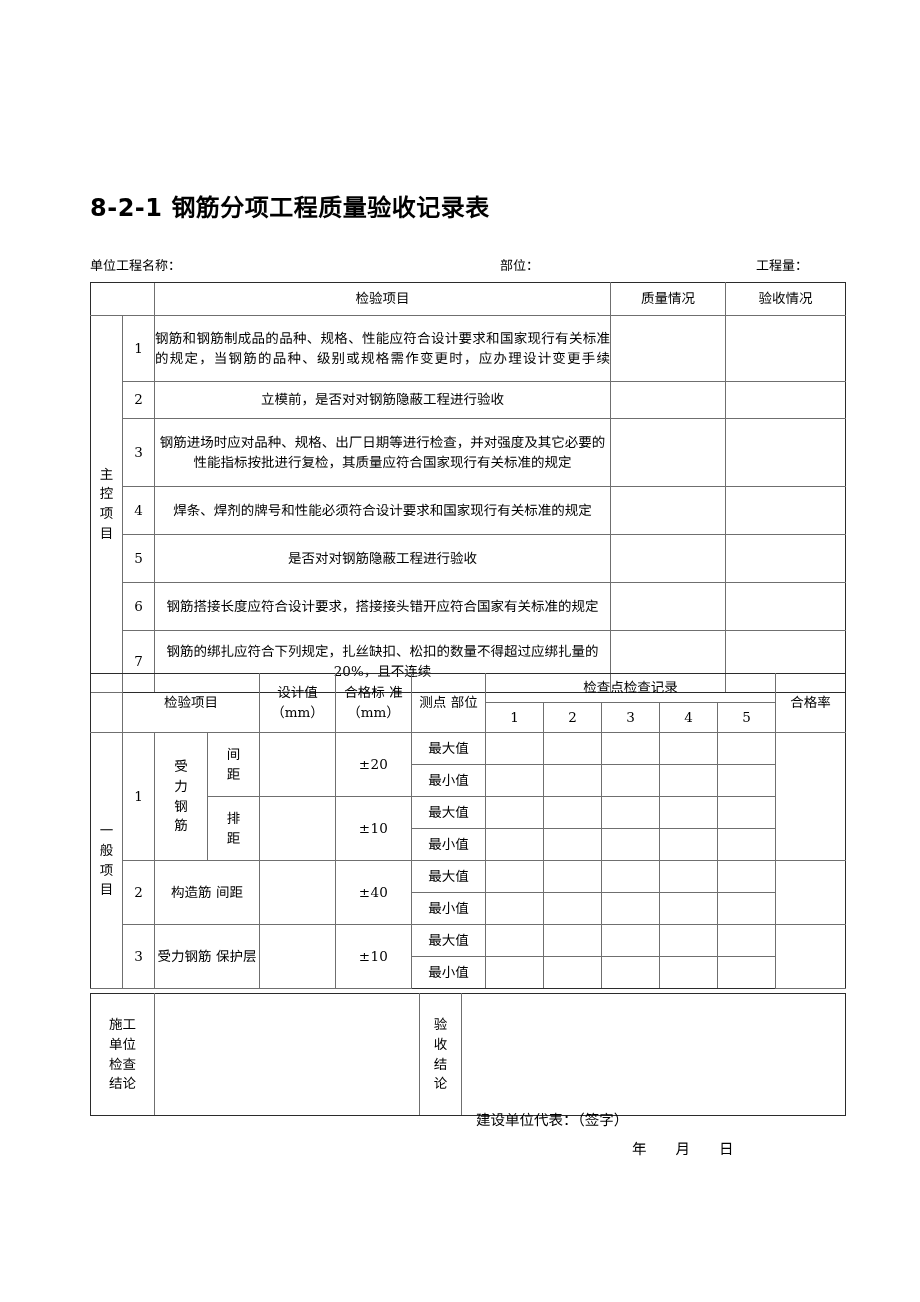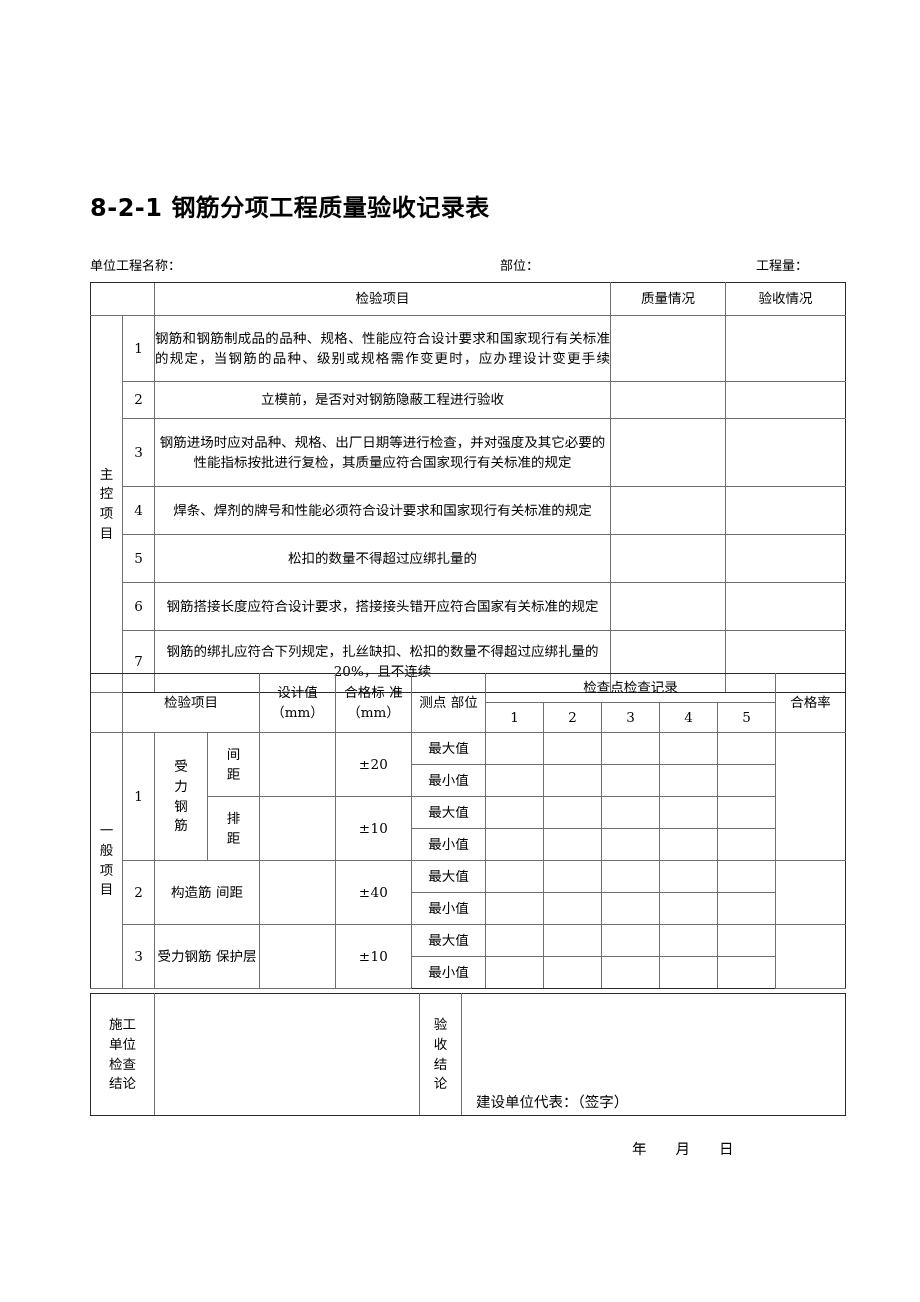--- a/index.html
+++ b/index.html
@@ -124,21 +124,21 @@
   .concl-left span { display: block; }
   .sig-box {
     position: relative;
     height: 100%;
     text-align: left;
     font-size: 14.5px;
   }
   .sig-line {
     position: absolute;
     left: 14px;
-    top: 37px;
+    top: 55px;
     white-space: nowrap;
     text-align: center;
   }
   .date-line {
     position: absolute;
     left: 156px;
     top: 84px;
     white-space: nowrap;
     letter-spacing: 1px;
   }
@@ -204,21 +204,21 @@
 
       <tr style="height:48px;">
         <td class="num">4</td>
         <td class="txt-body">焊条、焊剂的牌号和性能必须符合设计要求和国家现行有关标准的规定</td>
         <td></td>
         <td class="outer-right"></td>
       </tr>
 
       <tr style="height:48px;">
         <td class="num">5</td>
-        <td class="txt-body">松扣的数量不得超过应绑扎量的</td>
+        <td class="txt-body">是否对对钢筋隐蔽工程进行验收</td>
         <td></td>
         <td class="outer-right"></td>
       </tr>
 
       <tr style="height:48px;">
         <td class="num">6</td>
         <td class="txt-body">钢筋搭接长度应符合设计要求，搭接接头错开应符合国家有关标准的规定</td>
         <td></td>
         <td class="outer-right"></td>
       </tr>

